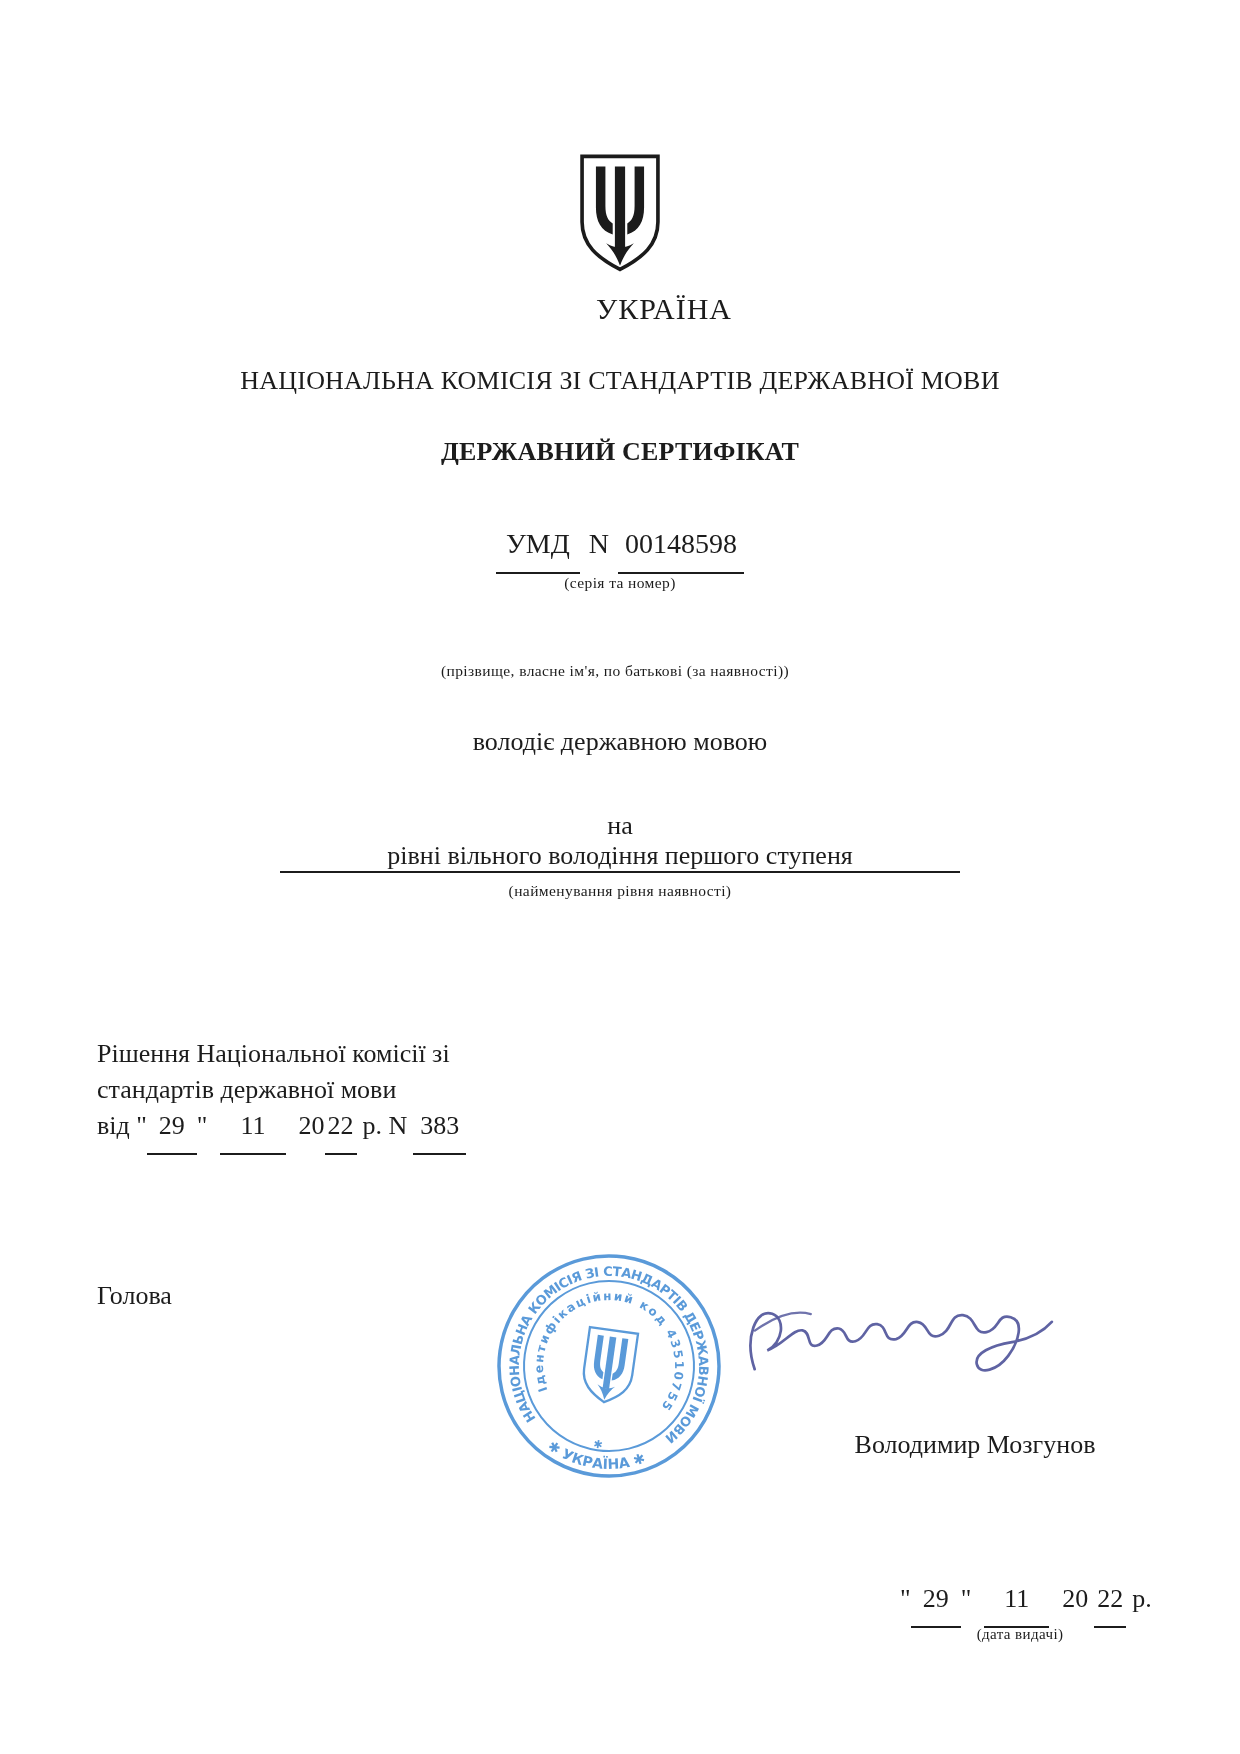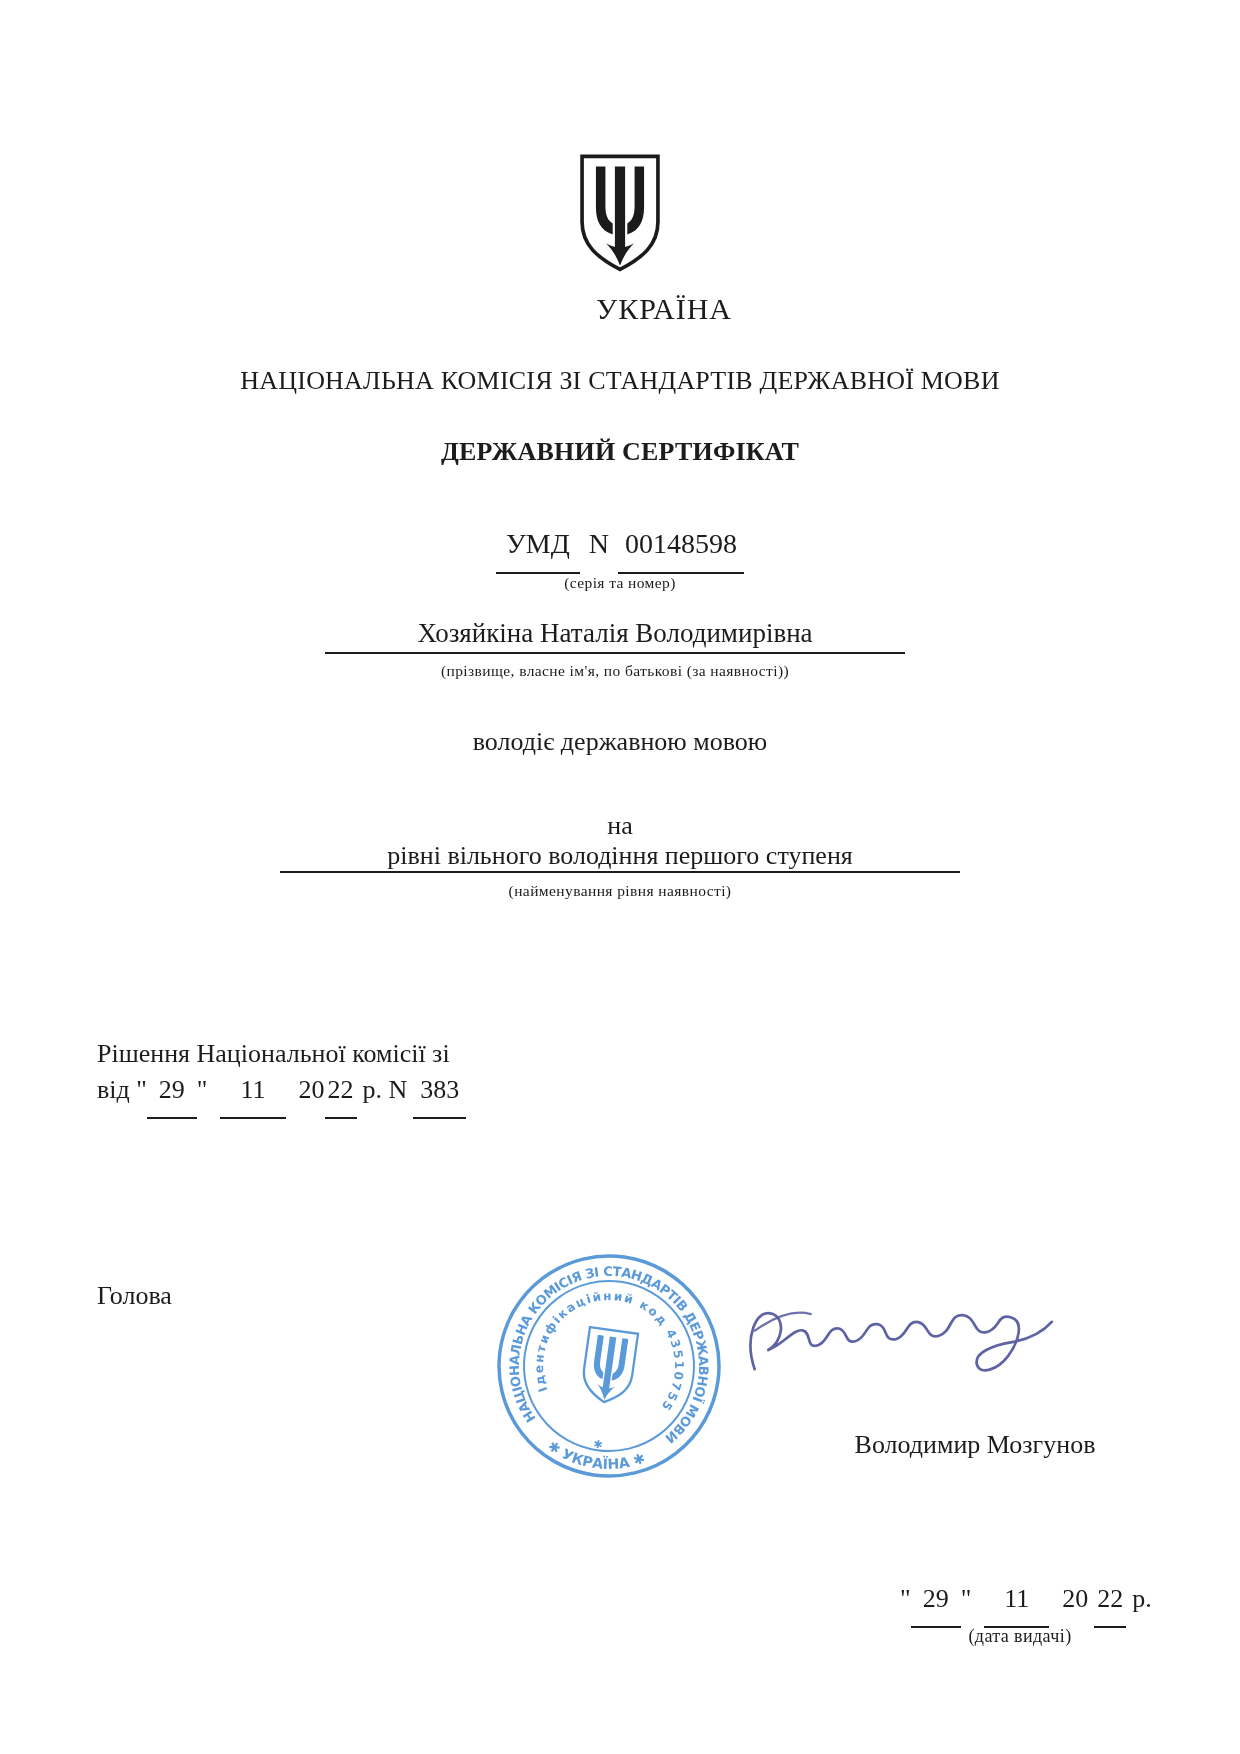--- a/index.html
+++ b/index.html
@@ -30,21 +30,21 @@
   .prep{top:811px;font-size:26px;}
   .level-block{left:280px;top:841px;width:680px;text-align:center;border-bottom:2px solid #1c1c1c;font-size:26px;}
   .level-caption{left:280px;top:882px;width:680px;text-align:center;font-size:15.5px;letter-spacing:.4px;}
   .decision{left:97px;top:1036px;font-size:26px;line-height:36px;}
   .head-title{left:97px;top:1281px;font-size:26px;}
   .head-block{left:97px;top:1347px;font-size:26px;line-height:33px;}
   .stamp-wrap{left:494px;top:1251px;width:230px;height:230px;transform:rotate(8deg);}
   .sig-wrap{left:733px;top:1266px;width:340px;height:150px;transform:rotate(-3deg);}
   .sig-name{left:760px;top:1430px;width:430px;text-align:center;font-size:26px;}
   .issue-row{left:900px;top:1584px;font-size:26px;}
-  .issue-caption{left:900px;top:1626px;width:240px;text-align:center;font-size:18px;letter-spacing:.4px;}
+  .issue-caption{left:900px;top:1626px;width:240px;text-align:center;font-size:15px;letter-spacing:.4px;}
   .stamp-text{font-family:"DejaVu Sans","Liberation Sans",sans-serif;font-weight:bold;}
   svg{display:block;}
   .hidden-defs{position:absolute;width:0;height:0;overflow:hidden;}
 </style>
 </head>
 <body>
 
 <svg class="hidden-defs" aria-hidden="true">
   <defs>
     <symbol id="tryzub" viewBox="0 0 120 170">
@@ -69,30 +69,30 @@
 
   <div class="abs centered cert-title">
     <div>ДЕРЖАВНИЙ СЕРТИФІКАТ</div>
   </div>
 
   <div class="abs centered serial-row line">
     <span class="ul pad8">УМД</span><span class="gap8">N</span><span class="ul pad6 gap8">00148598</span>
   </div>
   <div class="abs centered serial-caption">(серія та номер)</div>
 
-  <div class="abs name-block">Хозяйкіна Наталія Володимирівна</div>
   <div class="abs name-caption">(прізвище, власне ім'я, по батькові (за наявності))</div>
 
   <div class="abs centered possess">володіє державною мовою</div>
   <div class="abs centered prep">на</div>
   <div class="abs level-block">рівні вільного володіння першого ступеня</div>
   <div class="abs level-caption">(найменування рівня наявності)</div>
 
   <div class="abs decision">
     <div>Рішення Національної комісії зі</div>
+    <div>стандартів державної мови</div>
     <div class="line">
       <span>від</span>
       <span>"</span><span class="ul pad10">29</span><span>"</span><span class="ul pad16 gap12">11</span><span class="gap12">20</span><span class="ul pad2">22</span><span class="gap6">р. N</span><span class="ul pad6 gap6">383</span>
     </div>
   </div>
 
   <div class="abs head-title">Голова</div>
 
   <div class="abs stamp-wrap">
     <svg width="230" height="230" viewBox="0 0 230 230" style="color:#4d92d6;opacity:.92;">

